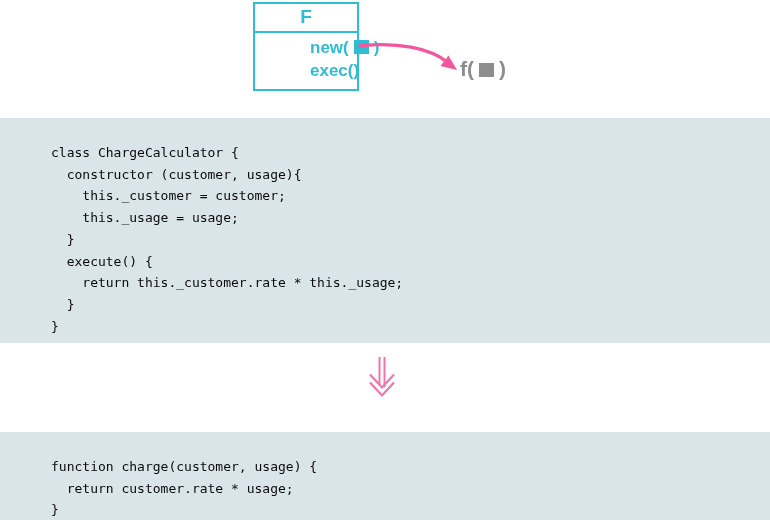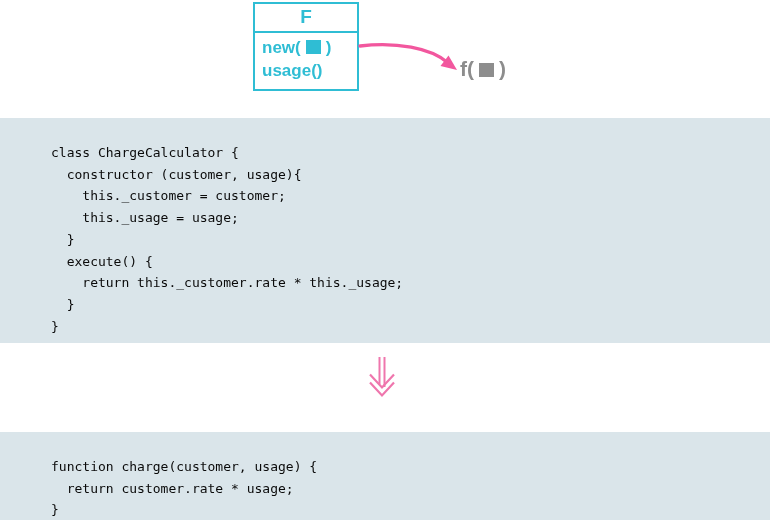--- a/index.html
+++ b/index.html
@@ -14,21 +14,21 @@
     position: absolute; left: 253px; top: 2px; width: 106px; height: 89px;
     border: 2px solid var(--cyan, #2fbdd4); background: #ffffff; box-sizing: border-box;
   }
   .class-box-title {
     height: 27px; line-height: 26px; text-align: center;
     border-bottom: 2px solid var(--cyan, #2fbdd4);
     color: var(--cyan, #2fbdd4); font-weight: bold; font-size: 19px;
   }
   .class-box-methods {
     padding: 3px 0 0 7px; color: var(--cyan, #2fbdd4);
-    font-weight: bold; font-size: 17px; line-height: 23px; white-space: nowrap;
+    font-weight: bold; font-size: 17px; line-height: 23px; white-space: nowrap; margin-left: 48px;
   }
   .sq { display: inline-block; width: 15px; height: 14px; vertical-align: -1px; margin: 0 5px; }
   .sq-cyan { background: var(--cyan, #2fbdd4); }
   .sq-gray { background: var(--gray, #8d8d8d); }
 
   .f-label {
     position: absolute; left: 460px; top: 57px;
     color: var(--gray, #8d8d8d); font-weight: bold; font-size: 21px; white-space: nowrap;
   }
 
@@ -45,21 +45,21 @@
 </style>
 </head>
 <body>
 
 <div class="diagram-layer">
 
   <div class="class-box">
     <div class="class-box-title">F</div>
     <div class="class-box-methods">
       <div><span>new(</span><span class="sq sq-cyan"></span><span>)</span></div>
-      <div><span>usage()</span></div>
+      <div><span>exec()</span></div>
     </div>
   </div>
 
   <svg class="overlay" style="left:0; top:0;" width="770" height="118">
     <path d="M360 46 C396 41.5 431 48 447.5 62.5" fill="none" stroke="var(--pink, #f2579e)" stroke-width="3.3" stroke-linecap="round"></path>
     <polygon points="457,70 440.5,66 448.5,55.5" fill="var(--pink, #f2579e)"></polygon>
   </svg>
 
   <div class="f-label"><span>f(</span><span class="sq sq-gray"></span><span>)</span></div>
 </div>

